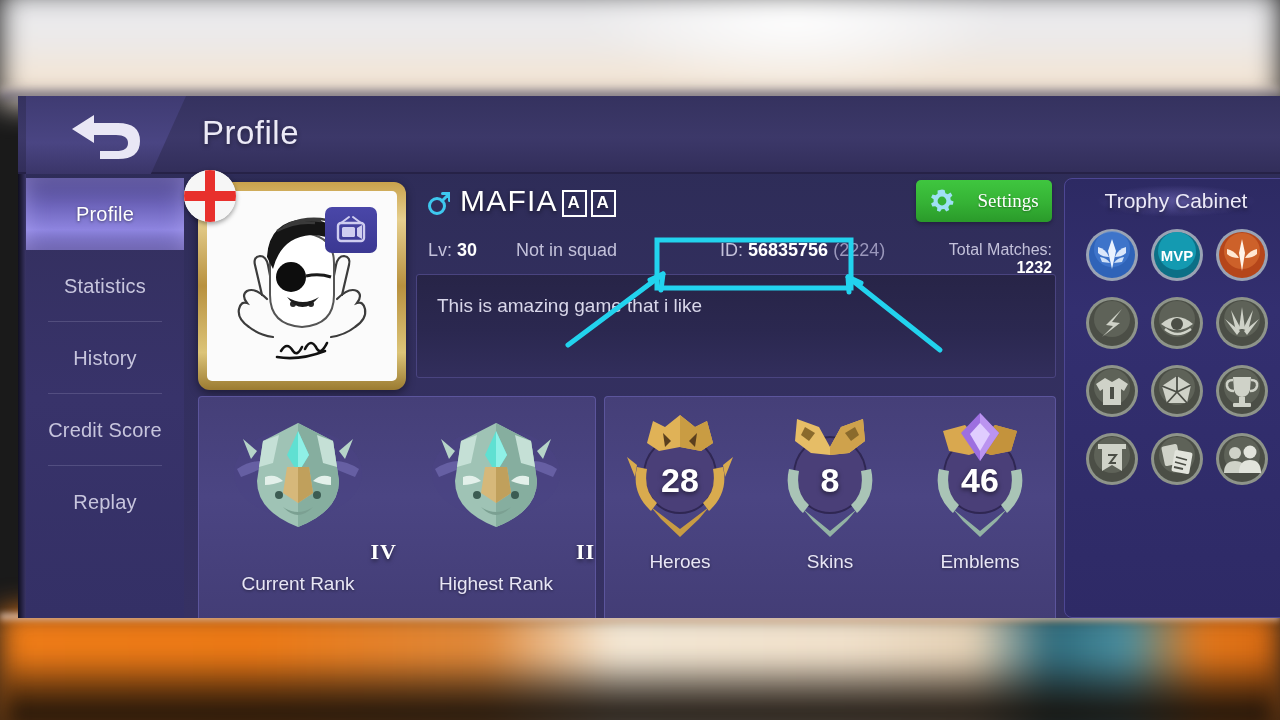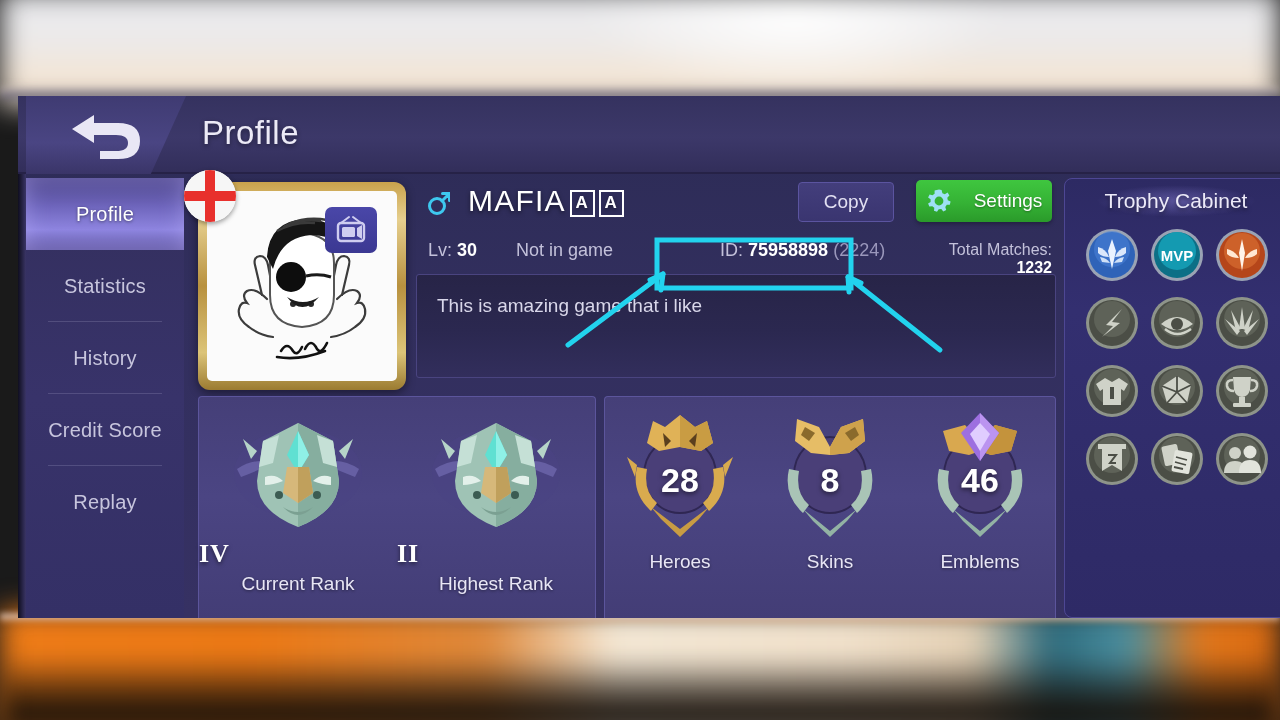--- a/index.html
+++ b/index.html
@@ -150,21 +150,21 @@
     position: absolute; right: 20px; top: 16px;
     width: 52px; height: 46px; border-radius: 7px;
     background: linear-gradient(to bottom, #4a47a8, #3b3892);
     display: flex; align-items: center; justify-content: center;
     z-index: 3;
   }
 
   
   .name-row {
     position: absolute; left: 238px; top: 6px;
-    display: flex; align-items: center; gap: 18px;
+    display: flex; align-items: center; gap: 10px;
   }
   .gender-icon { width: 22px; height: 30px; }
   .player-name {
     font-size: 30px; color: #ffffff; font-weight: 400;
     letter-spacing: 1.2px;
     text-shadow: 0 2px 4px rgba(0,0,0,0.5);
   }
   .tofu {
     display: inline-flex; align-items: center; justify-content: center;
     width: 25px; height: 27px;
@@ -184,20 +184,21 @@
     color: #e2e0f2; font-size: 19px; cursor: pointer;
   }
   .btn-settings {
     position: absolute; left: 726px; top: 2px;
     width: 136px; height: 42px;
     background: linear-gradient(to bottom, #3fc63f 0%, #35b235 55%, #2a9a2a 100%);
     border-radius: 5px;
     display: flex; align-items: center; justify-content: center; gap: 22px;
     cursor: pointer;
     box-shadow: 0 2px 4px rgba(0,0,0,0.3);
+    font-family: Liberation Serif, serif;
   }
   .btn-settings span {
     color: #ffffff; font-size: 19px;
     text-shadow: 0 1px 2px rgba(0,0,0,0.35);
   }
   .gear-icon { width: 26px; height: 26px; }
 
   
   .meta-row {
     position: absolute; left: 238px; top: 62px;
@@ -236,21 +237,21 @@
     display: flex;
   }
   .rank-cell { flex: 1; position: relative; }
   .rank-badge {
     position: absolute; left: 50%; top: 14px;
     transform: translateX(-50%);
     width: 138px; height: 126px;
   }
   .rank-tier {
     position: absolute; left: 0; right: 0; top: 142px;
-    text-align: left; font-size: 26px; color: #ffffff;
+    text-align: right; font-size: 22px; color: #ffffff;
     font-family: "Liberation Serif", serif; font-weight: 700;
     letter-spacing: 1px;
     text-shadow: 0 2px 4px rgba(0,0,0,0.5);
   }
   .rank-label {
     position: absolute; left: 0; right: 0; top: 176px;
     text-align: center; font-size: 19px; color: #e8e6f5;
     text-shadow: 0 1px 3px rgba(0,0,0,0.45);
   }
 
@@ -412,43 +413,40 @@
     <div class="name-row">
       <svg class="gender-icon" viewBox="0 0 22 30">
         <circle cx="9" cy="20" r="7.5" fill="none" stroke="#3ec8ef" stroke-width="3"></circle>
         <path d="M14 15 L21 8 M14.5 7.5 L21.5 7.5 L21.5 14.5" stroke="#3ec8ef" stroke-width="3" fill="none" stroke-linecap="round" stroke-linejoin="round"></path>
       </svg>
       <div class="player-name">
         <span>MAFIA</span><span class="tofu">A</span><span class="tofu">A</span>
       </div>
     </div>
 
-    <div class="btn-copy">
-      <span>Copy</span>
-    </div>
     <div class="btn-settings">
       <svg class="gear-icon" viewBox="0 0 26 26">
         <path d="M13 1.5 L15.6 2 L16.4 5.2 L18.8 6.2 L21.6 4.6 L23.4 7.4 L21.3 9.7 L21.8 12.3
                  L24.6 13.6 L23.8 16.8 L20.8 16.8 L19.3 19 L20.2 22 L17.3 23.4 L15.3 21
                  L12.7 21.2 L11 23.8 L8 22.8 L8.3 19.8 L6.3 18.2 L3.3 18.6 L2.1 15.6
                  L4.6 13.9 L4.6 11.3 L2.1 9.4 L3.6 6.6 L6.5 7.3 L8.6 5.7 L8.6 2.6 Z" fill="#9fe0f5"></path>
         <circle cx="13" cy="13" r="4.4" fill="#35b235"></circle>
       </svg>
       <span>Settings</span>
     </div>
 
     <div class="meta-row">
       <div class="m-lv">
         <span>Lv:</span>
         <b>30</b>
       </div>
-      <div class="m-squad">Not in game</div>
+      <div class="m-squad">Not in squad</div>
       <div class="m-id">
         <span>ID:</span>
-        <b>75958898</b>
+        <b>56835756</b>
         <span class="paren">(2224)</span>
       </div>
       <div class="m-matches">
         <span>Total Matches:</span>
         <b>1232</b>
       </div>
     </div>
 
     <div class="bio">
       <div class="bio-text">This is amazing game that i like</div>

